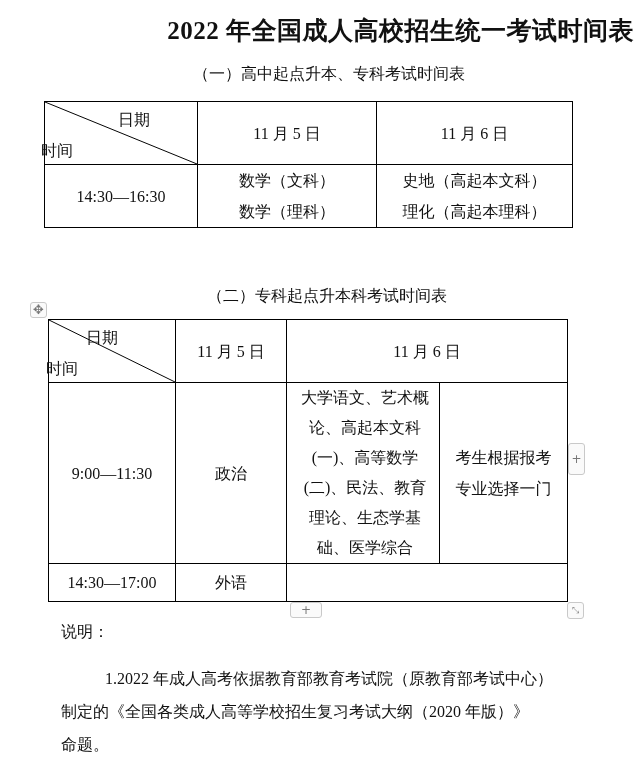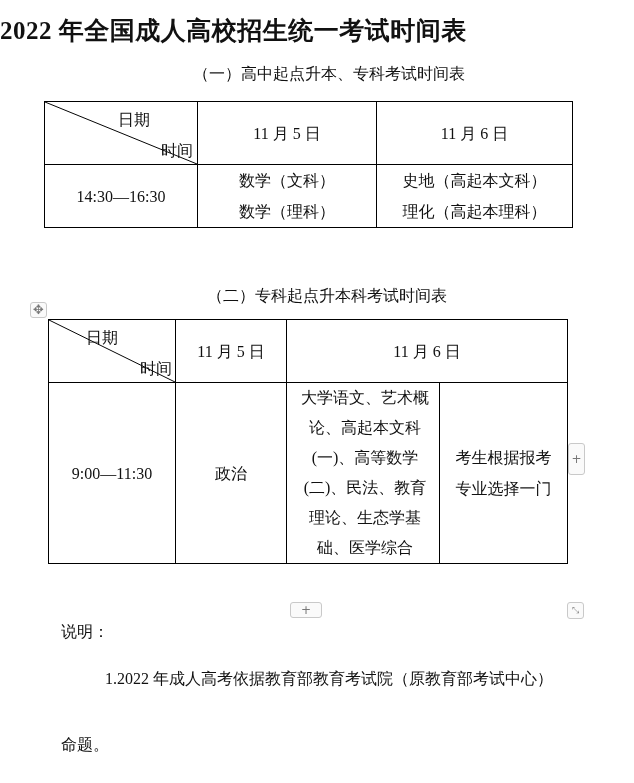--- a/index.html
+++ b/index.html
@@ -1,28 +1,28 @@
 <!DOCTYPE html>
 <html><head>
 <meta charset="utf-8">
 <style>
   html, body { margin:0; padding:0; background:#ffffff; }
   body { width:634px; height:783px; position:relative; overflow:hidden;
          font-family:"Liberation Serif","DejaVu Serif",serif; color:#111; }
   .abs { position:absolute; }
-  .title { left:0; width:634px; top:14px; text-align:left; font-size:25px; font-weight:bold; letter-spacing:0.5px; }
+  .title { left:0; width:634px; top:14px; text-align:right; font-size:25px; font-weight:bold; letter-spacing:0.5px; }
   .subtitle { left:0; width:634px; text-align:center; font-size:16px; }
   .sub1 { top:64px; left:12px; }
   .sub2 { top:286px; left:10px; }
   table.grid { position:absolute; border-collapse:collapse; table-layout:fixed; font-size:16px; }
   table.grid td { border:1.5px solid #000; text-align:center; vertical-align:middle; padding:0; line-height:31px; }
   .diag { position:relative;margin-left:20px; }
   .diag svg { position:absolute; left:0; top:0; width:100%; height:100%; }
   .diag .d-top { position:absolute; left:0; width:100%; text-align:center; }
-  .diag .d-bot { position:absolute; left:0; width:100%; text-align:right; }
+  .diag .d-bot { position:absolute; left:0; width:100%; text-align:left; }
   .t1 { left:44px; top:101px; width:528px; }
   .t2 { left:48px; top:319px; width:519px; }
   .left-cell { text-align:center; padding-left:4px !important; line-height:30px !important; }
   .ctrl { position:absolute; border:1px solid #c9c9c9; border-radius:3px; background:#fafafa; color:#777;
           font-family:"DejaVu Sans",sans-serif; font-size:12px; text-align:center; box-sizing:border-box; }
   .notes { left:47px; width:520px; font-size:16px; line-height:33px; }
   .notes p { margin:14px; }
   .indent { text-indent:44px; }
 </style>
 </head>
@@ -96,32 +96,37 @@
       <div>(一)、高等数学</div>
       <div>(二)、民法、教育</div>
       <div>理论、生态学基</div>
       <div>础、医学综合</div>
     </td>
     <td>
       <div>考生根据报考</div>
       <div>专业选择一门</div>
     </td>
   </tr>
+  <tr style="height:38px">
+    <td>14:30—17:00</td>
+    <td>外语</td>
+    <td colspan="2"></td>
+  </tr>
 </tbody>
   </table>
 
 <div class="ctrl" style="left:568px;top:443px;width:17px;height:32px;line-height:30px;">+</div>
 <div class="ctrl" style="left:290px;top:602px;width:32px;height:16px;line-height:14px;">+</div>
 <div class="ctrl" style="left:567px;top:602px;width:17px;height:17px;line-height:15px;font-size:9px;">⤡</div>
 
 <div class="abs notes" style="top:601px;">
   <p>说明：</p>
   <p class="indent">
     <span>1.2022 年成人高考依据教育部教育考试院（原教育部考试中心）</span><br>
-    <br>
+    <span>制定的《全国各类成人高等学校招生复习考试大纲（2020 年版）》</span><br>
     <span>命题。</span>
   </p>
   <p class="indent">
     <br>
     <span>科专业与统一考试科目对照表》（教学厅〔2017〕12 号文件附件 4）</span><br>
     
   </p>
 </div>
 
 <style>

